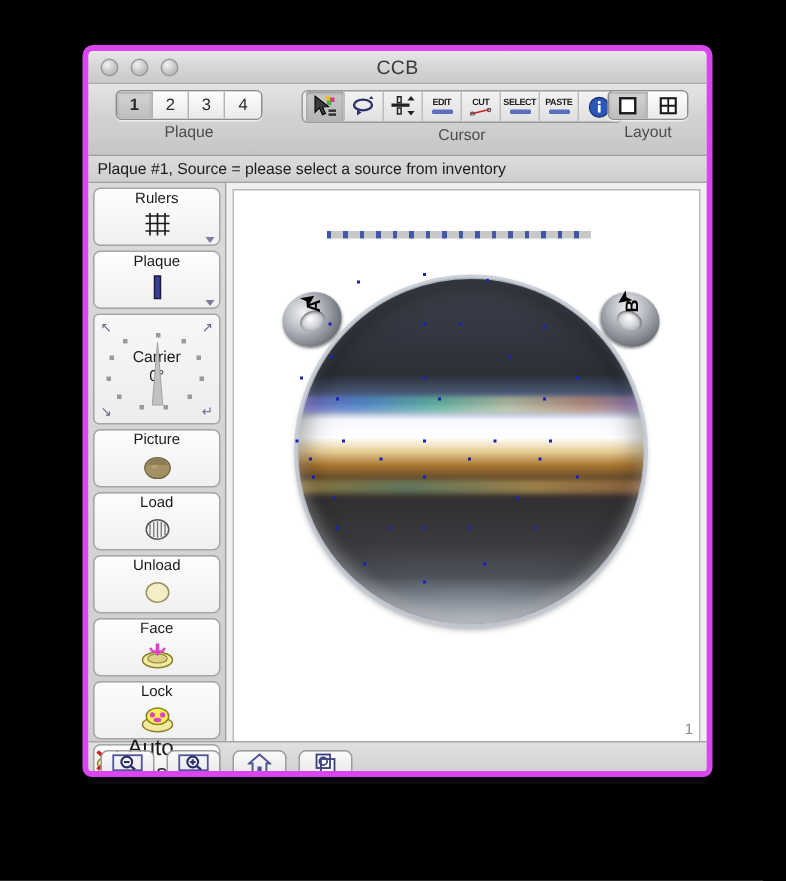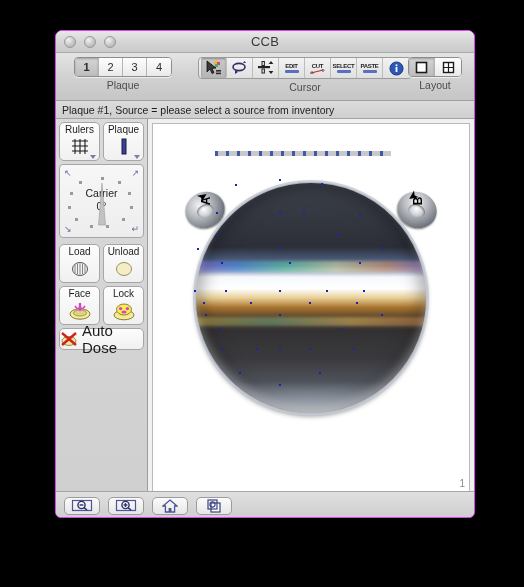--- a/index.html
+++ b/index.html
@@ -18,21 +18,21 @@
 
   
   #window {
     position: absolute;
     left: 55px; top: 30px;
     width: 420px; height: 488px;
     border-radius: 7px 7px 6px 6px;
     background: #ececec;
     box-shadow: 0 6px 22px rgba(0,0,0,0.85);
     overflow: hidden;
-    border: 1px solid #d946ef;
+    border: 4px solid #d946ef;
   }
 
   
   #titlebar {
     position: relative;
     height: 22px;
     background: linear-gradient(to bottom, #e8e8e8 0%, #d6d6d6 50%, #cacaca 100%);
     border-bottom: 1px solid #a9a9a9;
     display: flex;
     align-items: center;
@@ -142,21 +142,21 @@
     background: #d4d4d4;
   }
 
   
   #sidebar {
     width: 92px;
     background: linear-gradient(to bottom,#dadada,#cfcfcf);
     padding: 3px 3px 0 3px;
     border-right: 1px solid #9c9c9c;
   }
-  .srow { display: flex; gap: 3px; margin-bottom: 3px; }
+  .srow { display: flex; gap: 3px; margin-bottom: 3px; flex-direction: column; }
   .sbtn {
     flex: 1;
     background: linear-gradient(to bottom,#fdfdfd,#f0f0f0);
     border: 1px solid #a6a6a6;
     border-radius: 5px;
     display: flex; flex-direction: column; align-items: center;
     padding: 1px 0 2px 0;
     cursor: default;
     position: relative;
     min-height: 38px;
@@ -514,20 +514,30 @@
           <span class="ctext">
             <span>Carrier</span><br>
             <span>0°</span>
           </span>
           <svg width="18" height="46" viewBox="0 0 18 46" style="position:absolute;left:50%;top:16px;transform:translateX(-50%);">
             <polygon points="9,2 12.5,44 5.5,44" fill="#c2c2c2" stroke="#9c9c9c" stroke-width="0.6"></polygon>
           </svg>
         </div>
 
         <div class="srow">
+          <div class="sbtn">
+            <span class="sbtn-label">Picture</span>
+            <span class="sbtn-ico">
+              <svg width="22" height="20" viewBox="0 0 22 20">
+                <ellipse cx="11" cy="11" rx="8.5" ry="7" fill="#a39064" stroke="#6e6040" stroke-width="0.8"></ellipse>
+                <path d="M4 9 Q7 4 11 5 Q15 3 18 9" fill="#8d7d55"></path>
+                <ellipse cx="9" cy="10" rx="2" ry="1.4" fill="#b9a877" opacity="0.7"></ellipse>
+              </svg>
+            </span>
+          </div>
         </div>
 
         <div class="srow">
           <div class="sbtn">
             <span class="sbtn-label">Load</span>
             <span class="sbtn-ico">
               <svg width="22" height="18" viewBox="0 0 22 18">
                 <ellipse cx="11" cy="9" rx="7.5" ry="6.5" fill="#f2f2f2" stroke="#555" stroke-width="1"></ellipse>
                 <g stroke="#777" stroke-width="0.9">
                   <line x1="6" y1="5" x2="6" y2="13"></line>

